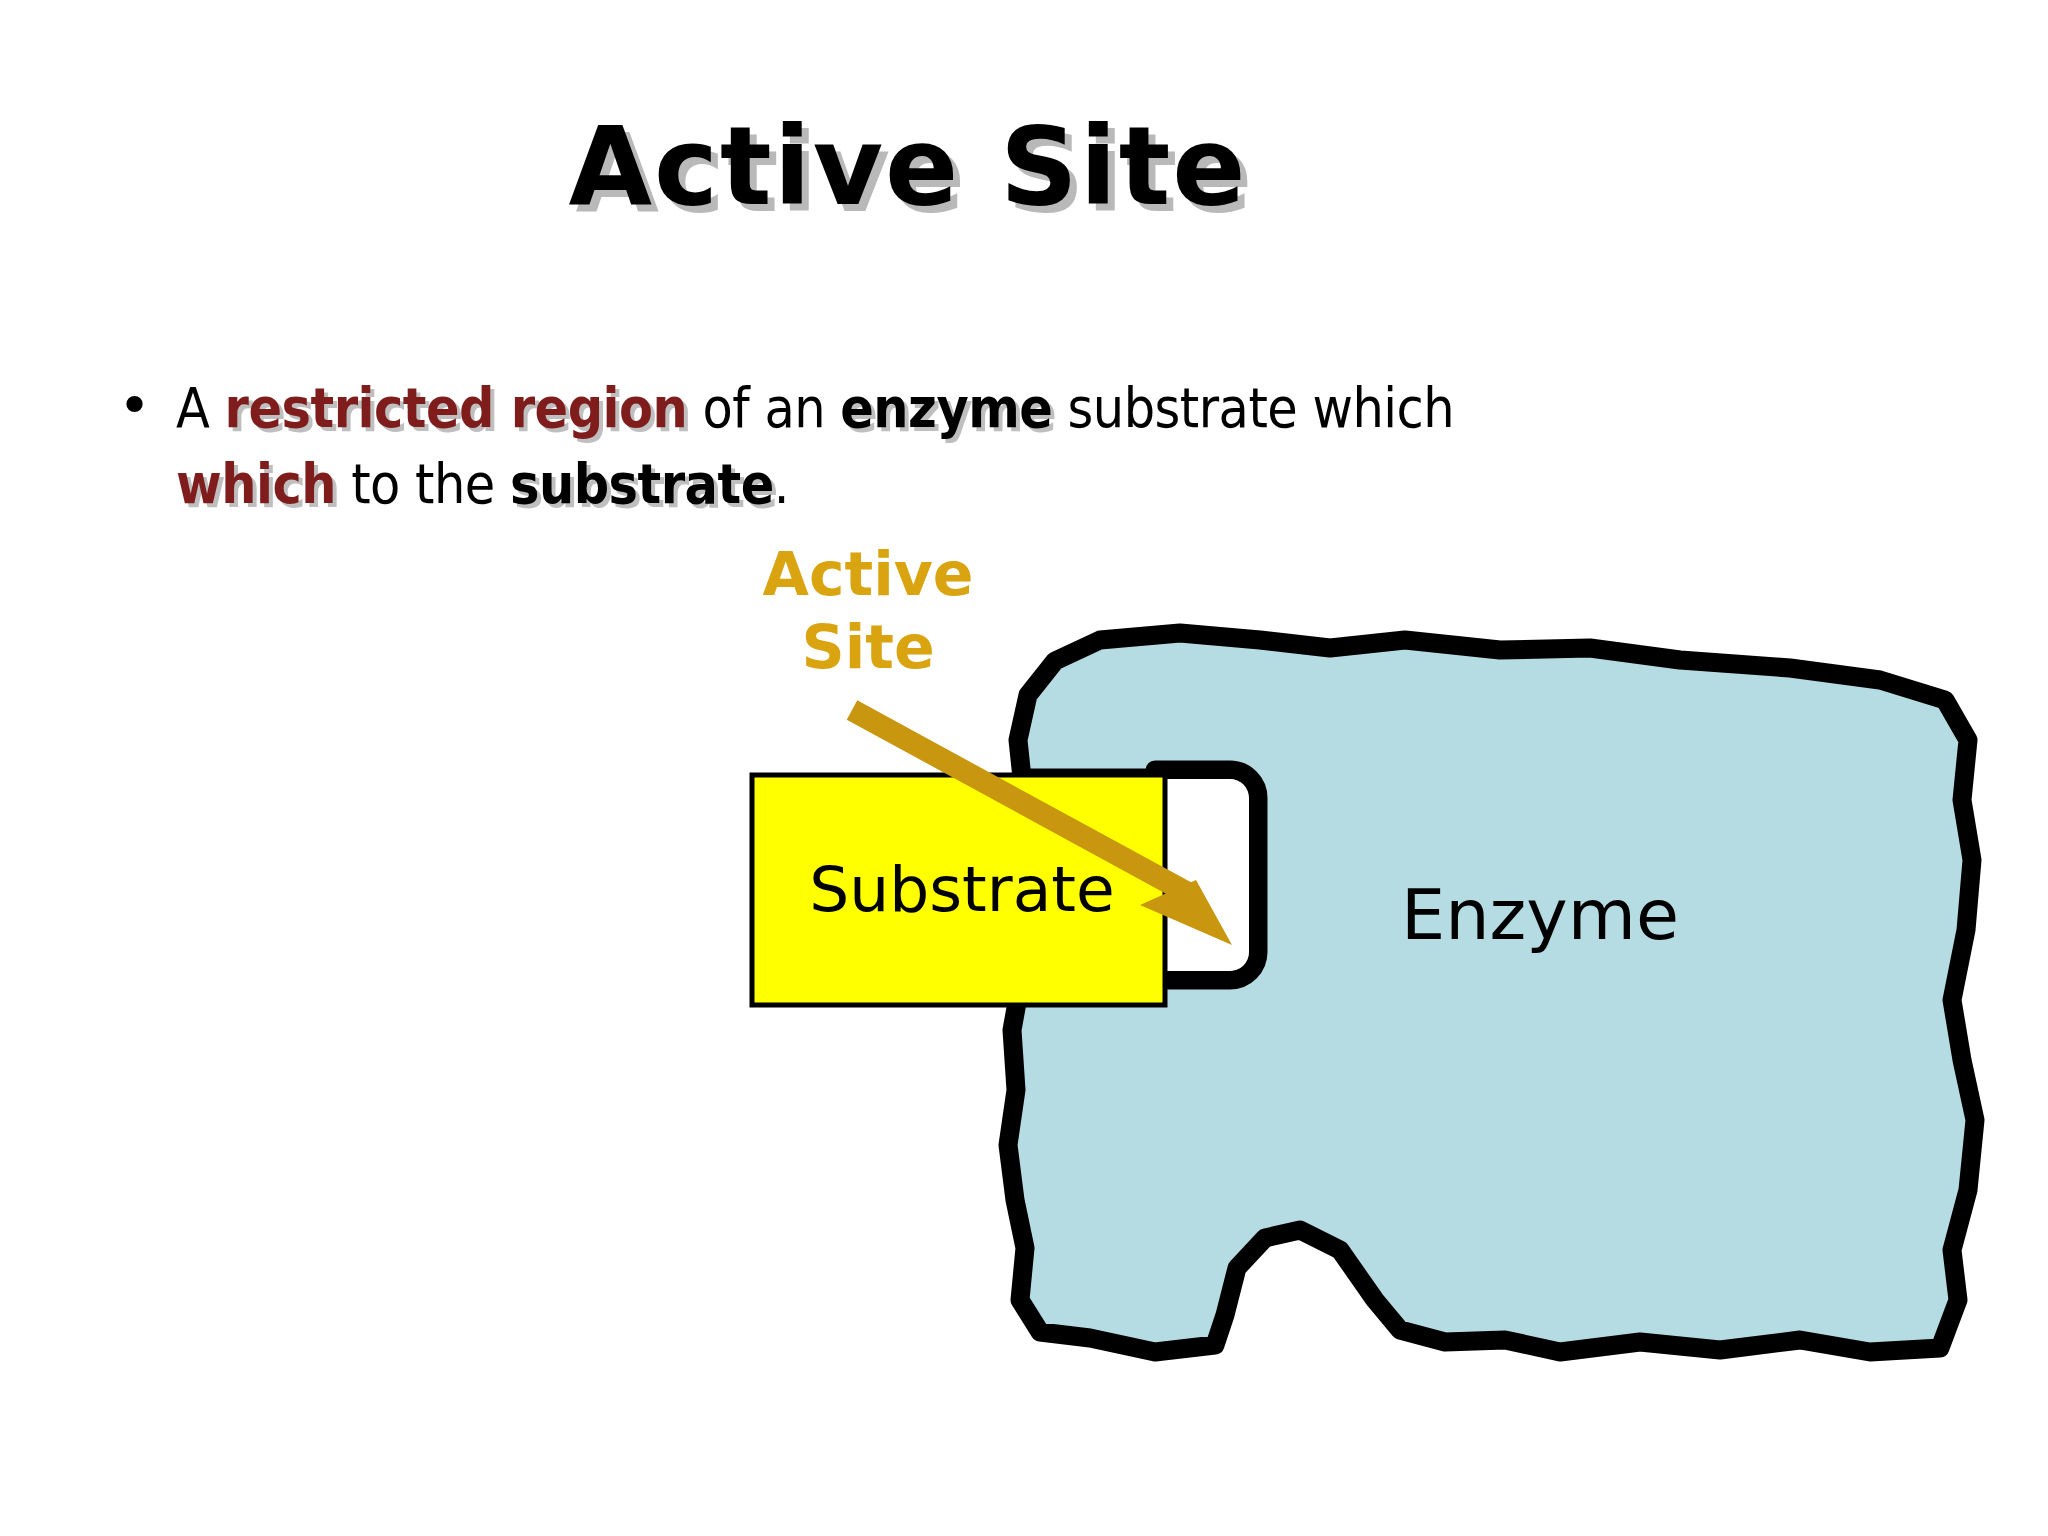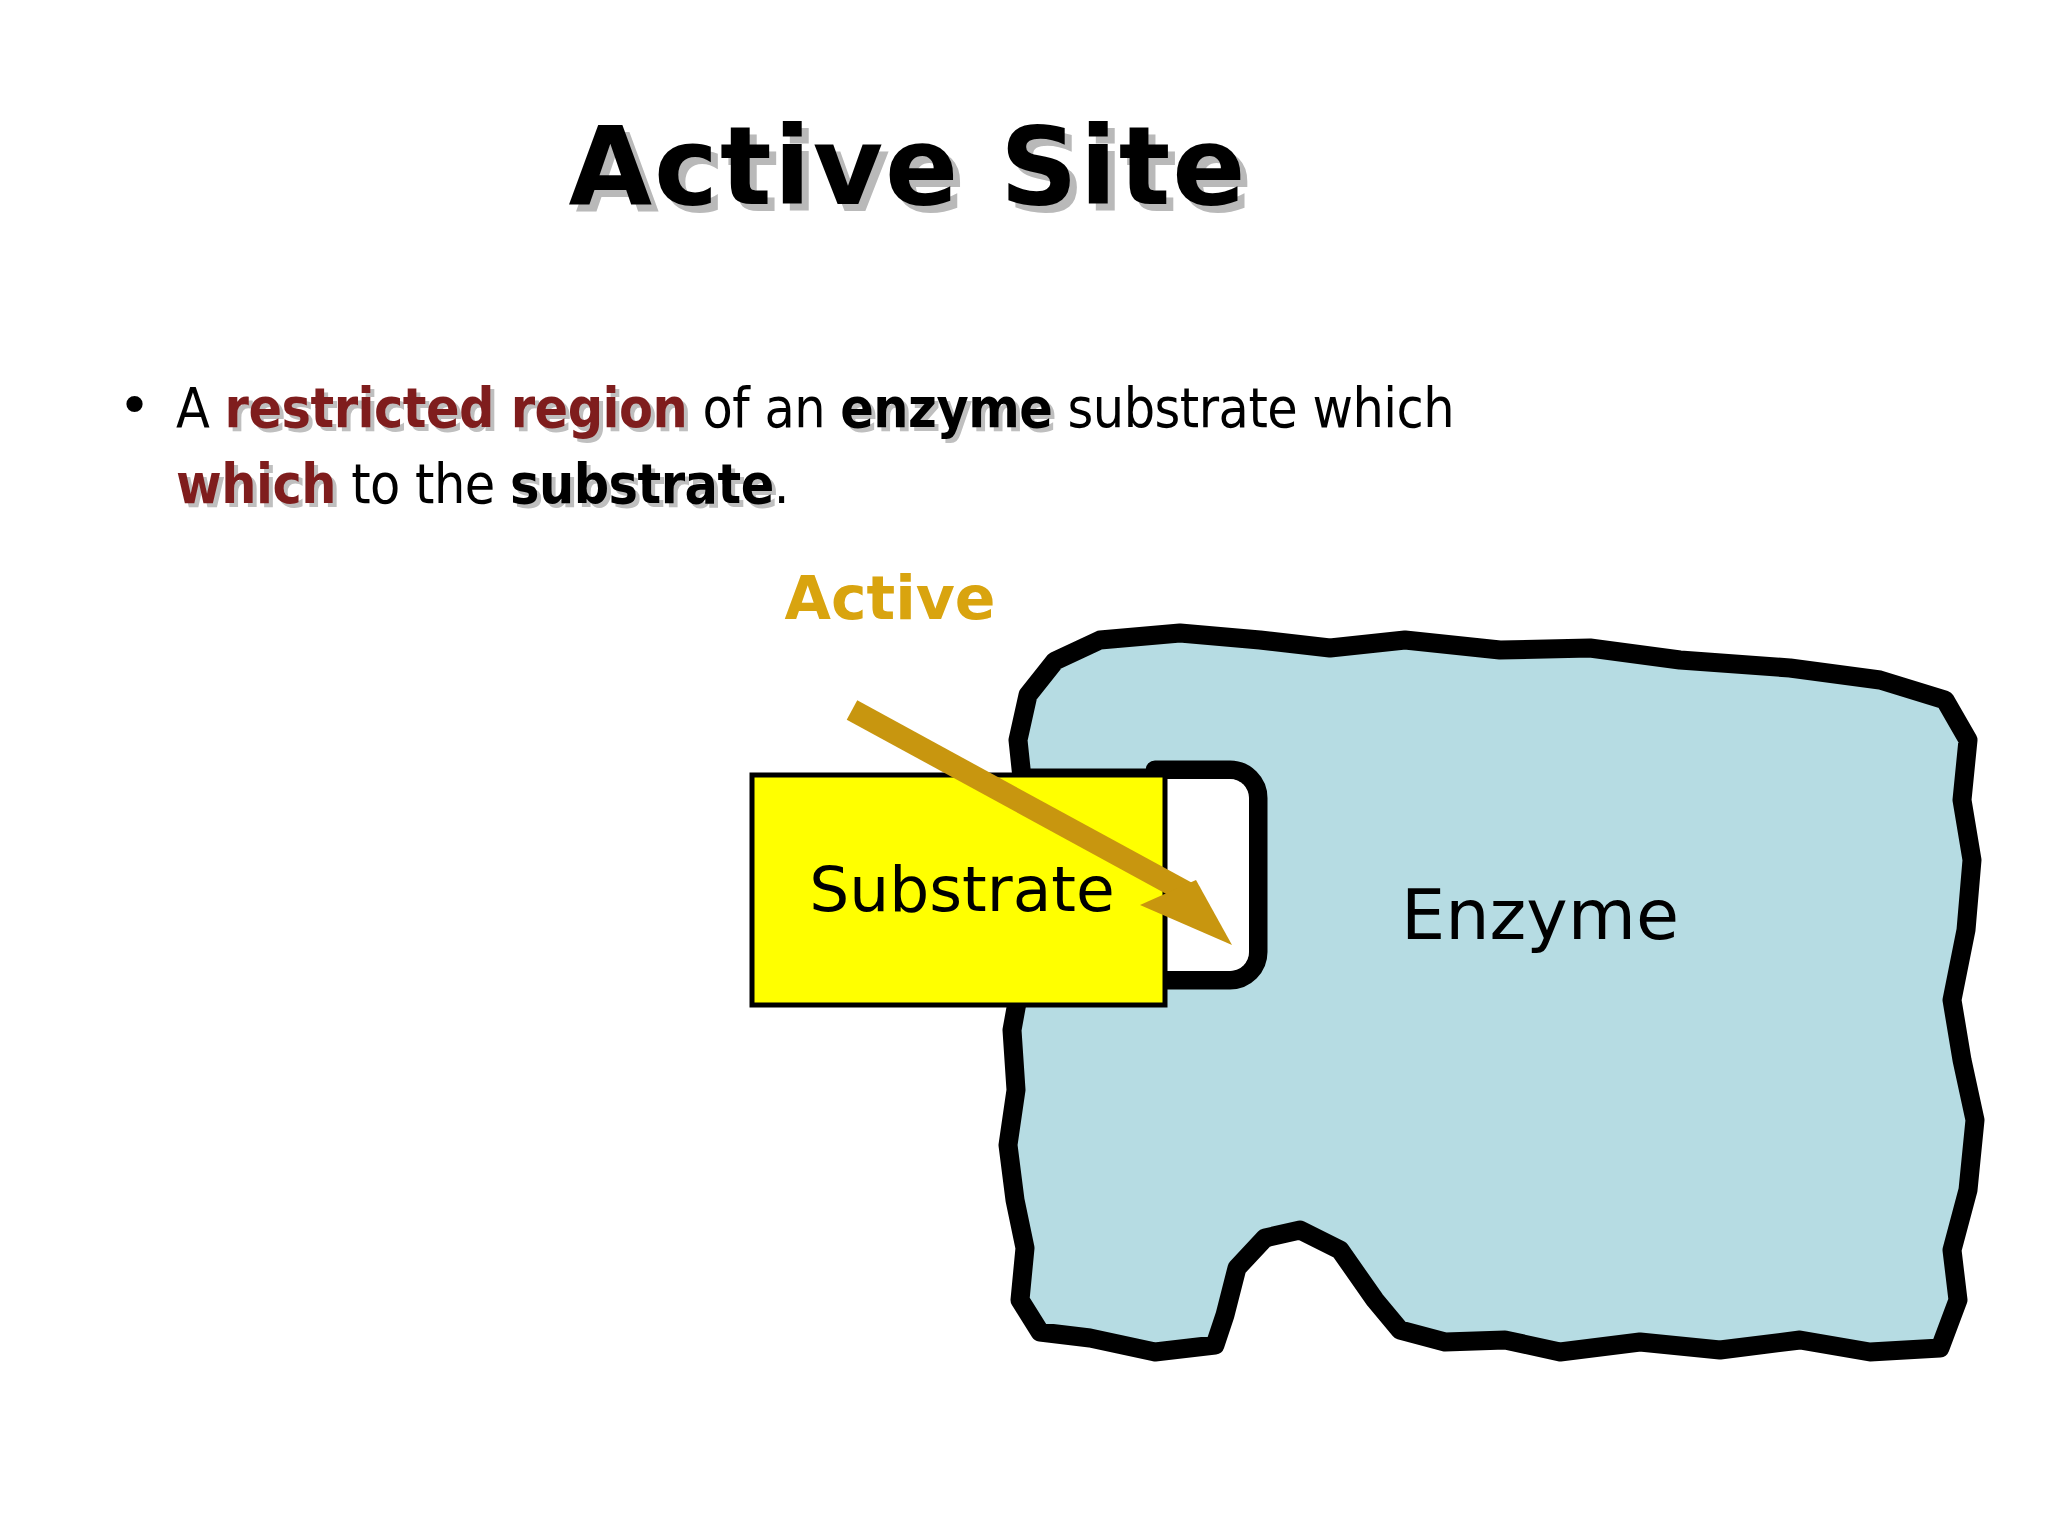--- a/index.html
+++ b/index.html
@@ -78,30 +78,29 @@
     left: 0;
     top: 0;
     width: 2048px;
     height: 1536px;
     pointer-events: none;
   }
 
   
   #active-site-label {
     position: absolute;
-    left: 720px;
+    left: 698px;
     top: 538px;
     width: 340px;
     text-align: center;
     font-family: "DejaVu Sans", sans-serif;
     font-size: 60px;
     font-weight: bold;
     line-height: 1.22;
     color: #d9a40f;
-    margin-top: 24px;
   }
   #substrate-label {
     position: absolute;
     left: 762px;
     top: 858px;
     width: 400px;
     text-align: center;
     font-family: "DejaVu Sans", sans-serif;
     font-size: 63px;
     line-height: 1;
@@ -217,17 +216,18 @@
 
   <g>
     <line x1="852" y1="710" x2="1195" y2="897" stroke="#c8960f" stroke-width="22" stroke-linecap="butt"></line>
     <polygon points="1232,945 1140,905 1196,880" fill="#c8960f"></polygon>
   </g>
 
 </svg>
 
 <div id="active-site-label">
   <div>Active</div>
+  <div>Site</div>
 </div>
 
 <div id="substrate-label">Substrate</div>
 
 <div id="enzyme-label">Enzyme</div>
 
 </body></html>

